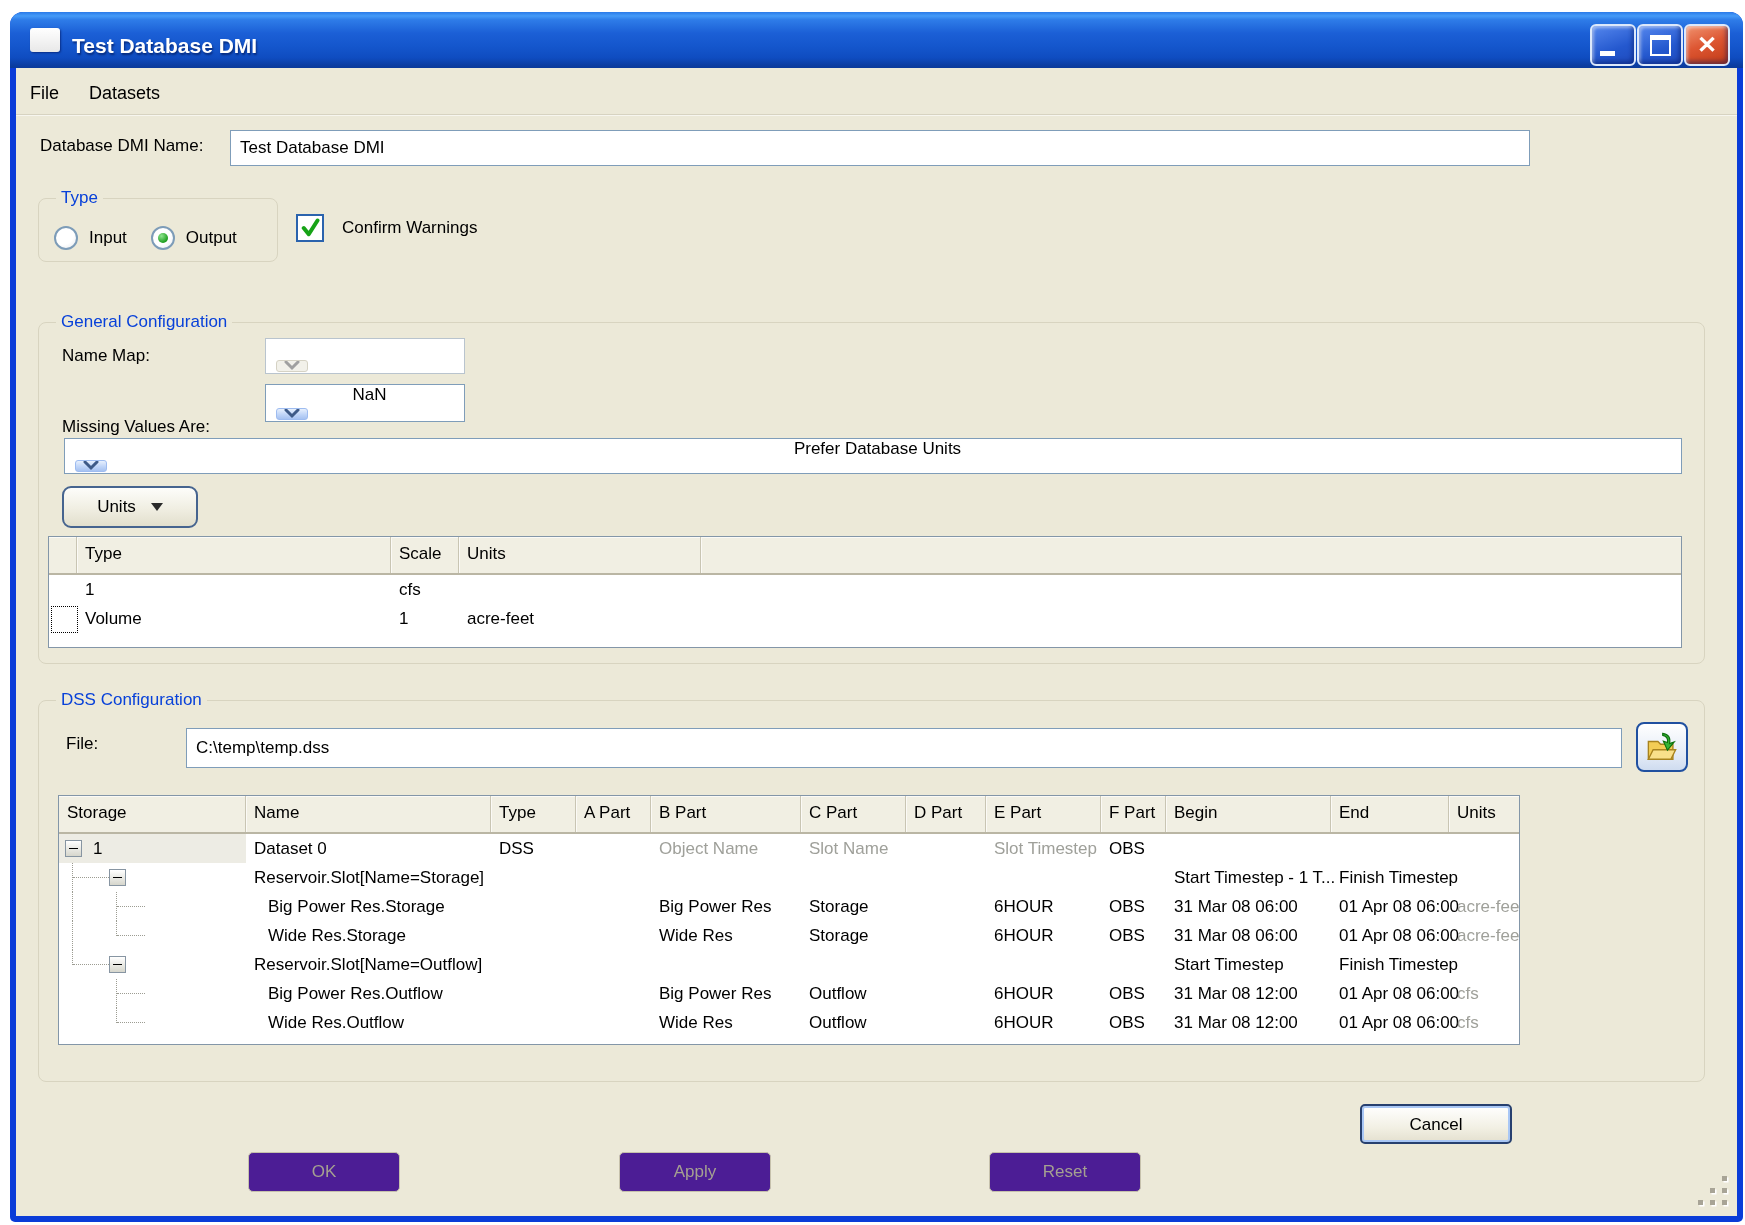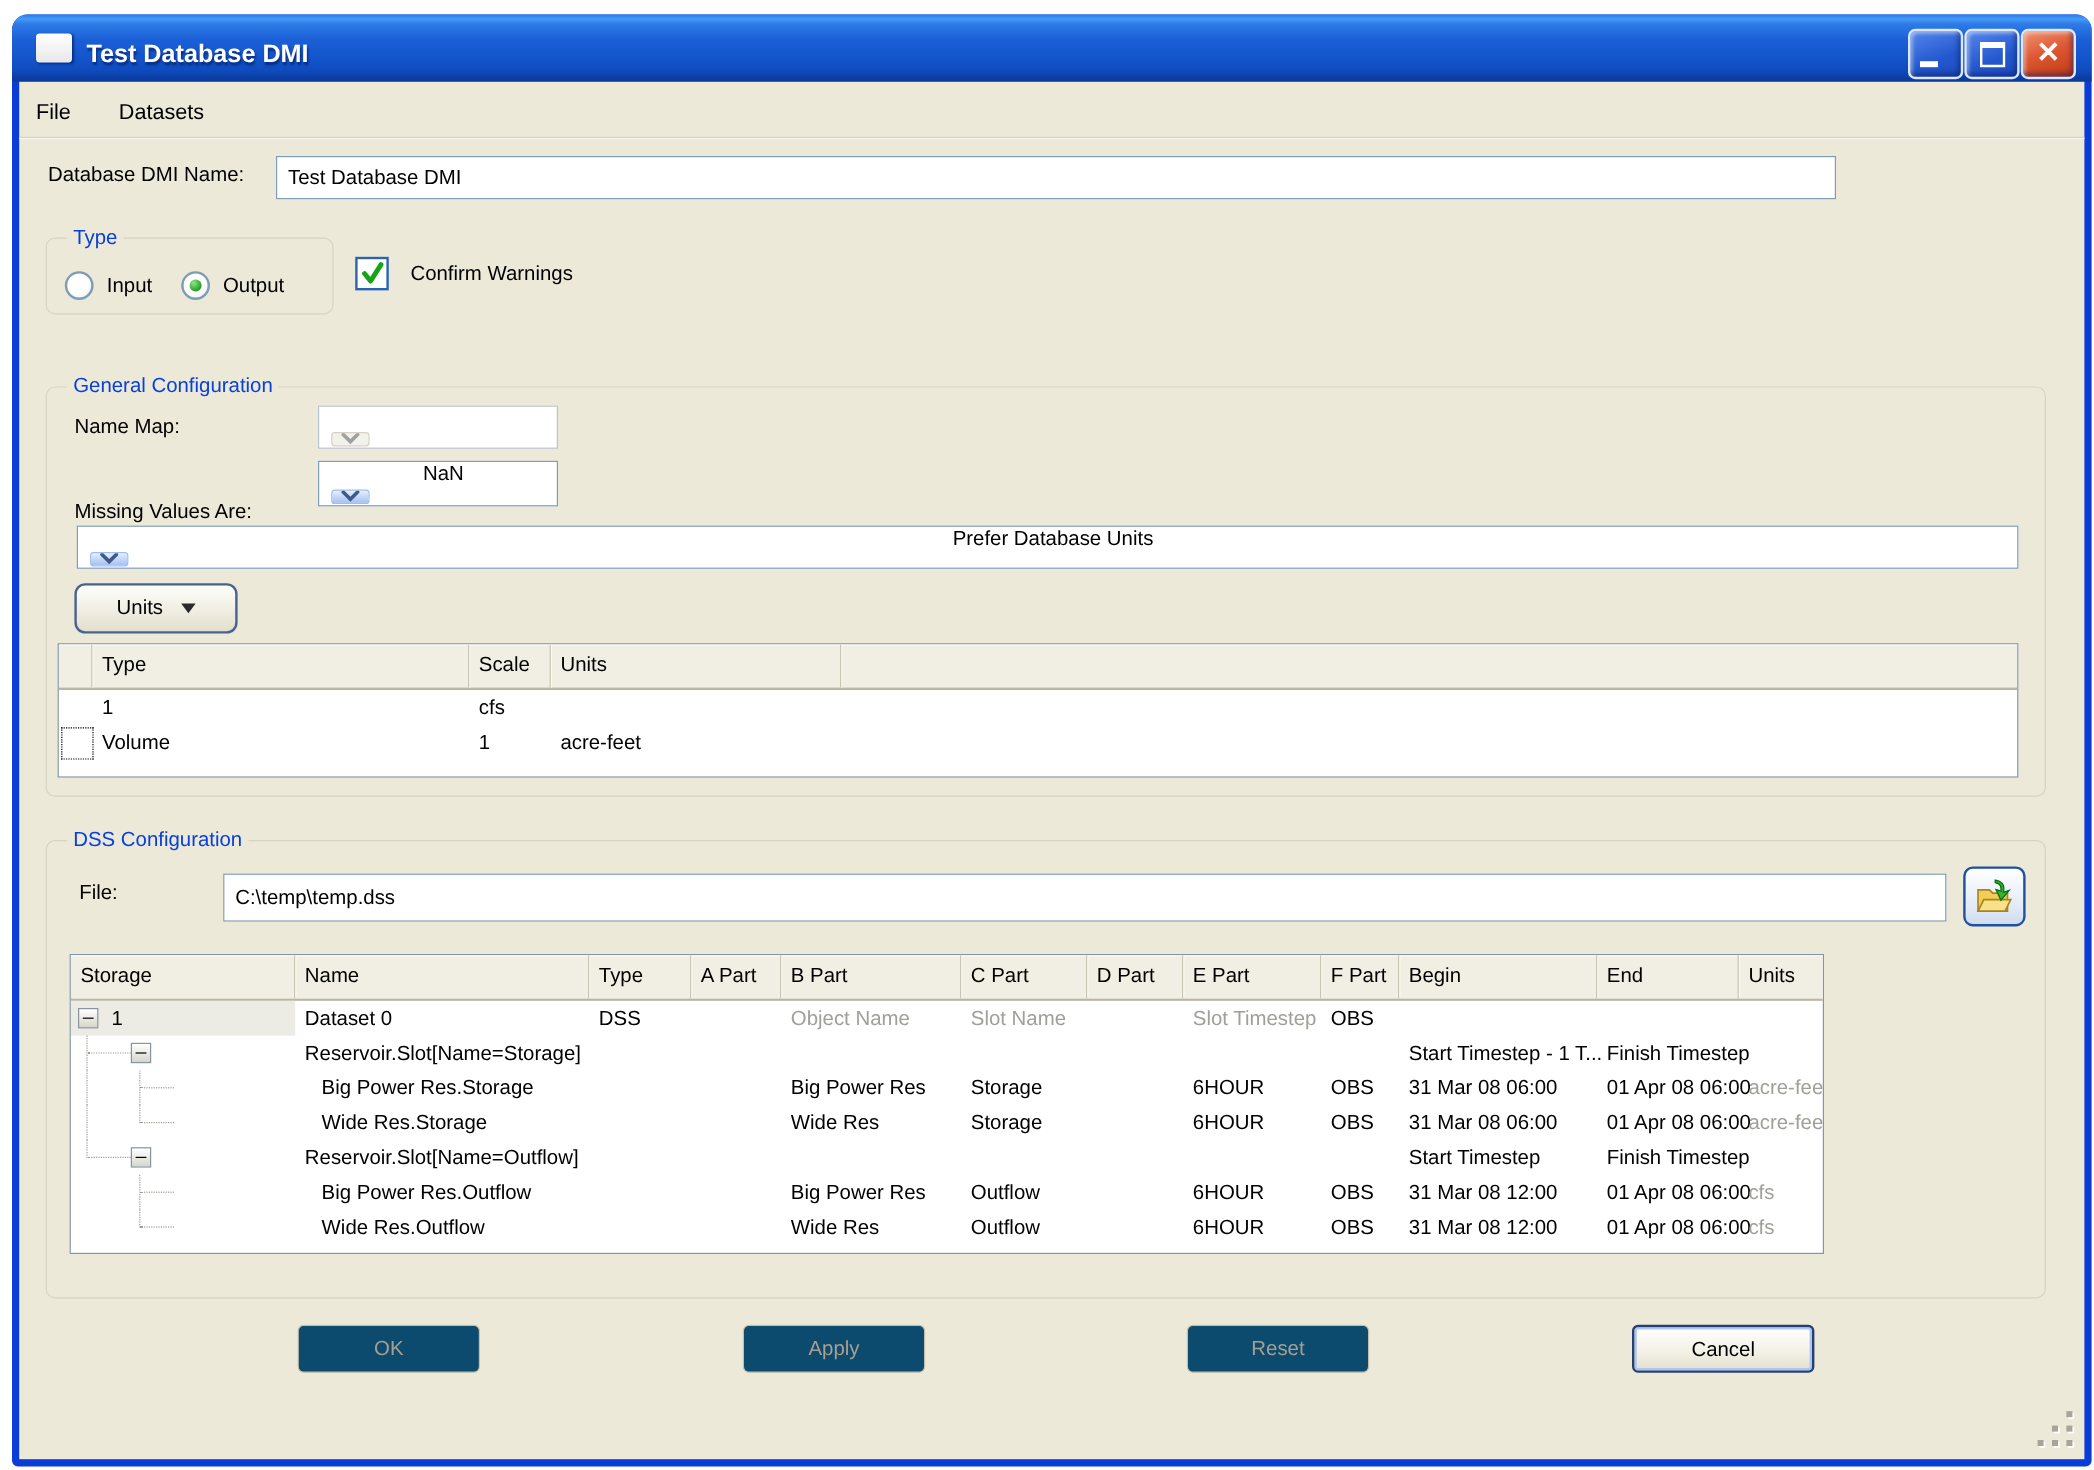--- a/index.html
+++ b/index.html
@@ -20,21 +20,21 @@
   .winbtn{top:24px;width:42px;height:38px;border-radius:6px;border:2px solid #dce8fb;
     box-shadow:inset -2px -3px 4px rgba(0,20,90,.45),inset 2px 2px 3px rgba(255,255,255,.45);
     display:flex;align-items:center;justify-content:center;}
   .winbtn.blue{background:linear-gradient(160deg,#5587ee,#2458ce 60%,#1e4abd);}
   .winbtn.red{background:linear-gradient(160deg,#f0926f,#dd5632 48%,#c03a16);}
   .glyph-min{width:15px;height:5px;background:#fff;margin-top:16px;margin-right:12px;}
   .glyph-max{width:17px;height:14px;border:2px solid #fff;border-top-width:5px;background:transparent;}
   .glyph-x{color:#fff;font-size:24px;font-weight:bold;line-height:24px;}
 
   .win-body{left:16px;top:68px;width:1721px;height:1148px;background:#ECE9D8;}
-  .menubar{left:22px;top:76px;height:34px;display:flex;gap:24px;align-items:center;}
+  .menubar{left:22px;top:76px;height:34px;display:flex;gap:14px;align-items:center;}
   .menu-item{padding:0 8px;font-size:18px;color:#000;height:30px;line-height:30px;}
   .menu-sep{left:16px;top:114px;width:1721px;height:0;border-top:1px solid #d7d3c1;
             border-bottom:1px solid #f7f6ef;}
 
   
   .label{font-size:17px;color:#000;white-space:nowrap;}
   .field{background:#fff;border:1px solid #7F9DB9;display:flex;align-items:center;
          padding-left:9px;font-size:17px;white-space:nowrap;box-sizing:border-box;}
   .combo{background:#fff;border:1px solid #7F9DB9;display:flex;align-items:center;
          padding-left:9px;font-size:17px;box-sizing:border-box;flex-direction:column;}
@@ -82,21 +82,21 @@
   .exp{position:absolute;top:6px;width:17px;height:17px;box-sizing:border-box;
        border:1px solid #8795A2;background:linear-gradient(180deg,#fff,#d6d6cc);}
   .exp i{position:absolute;left:3px;top:7px;width:9px;height:1px;background:#000;}
   .vdot{position:absolute;width:0;border-left:1px dotted #9C9C92;}
   .hdot{position:absolute;height:0;border-top:1px dotted #9C9C92;}
   .focusrect{position:absolute;left:2px;top:2px;width:25px;height:25px;border:1px dotted #000;}
 
   
   .btn{position:absolute;width:152px;height:40px;border-radius:5px;text-align:center;
        line-height:38px;font-size:17px;box-sizing:border-box;}
-  .btn.disabled{background:#0c4a6e;border:1px solid #C6C1AC;color:#A5A091;}
+  .btn.disabled{background:#4c1d95;border:1px solid #C6C1AC;color:#A5A091;margin-top:48px;}
   .btn.primary{background:linear-gradient(180deg,#ffffff,#f2f0e4 60%,#e4e0cf);
        border:2px solid #27406F;box-shadow:inset 0 0 0 2px #a9c7f5;color:#000;}
 
   .grip-dot{position:absolute;width:5px;height:5px;background:#a8a496;box-shadow:1.5px 1.5px 0 #fff;}
 
   .folderbtn{border:2px solid #2050a0;border-radius:8px;box-sizing:border-box;
      background:linear-gradient(180deg,#ffffff,#e2eaf6 70%,#cfdcf0);
      display:flex;align-items:center;justify-content:center;}
 </style>
 </head>

